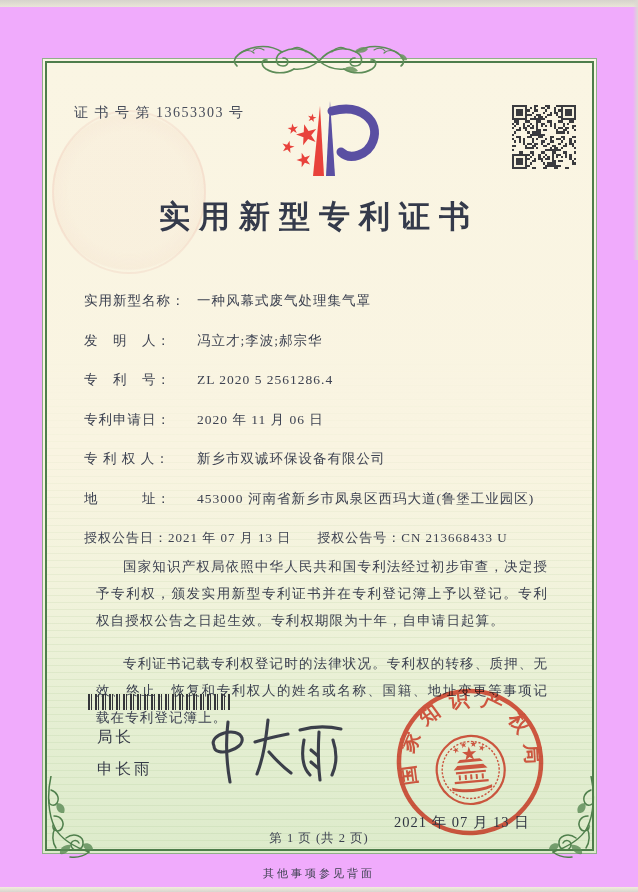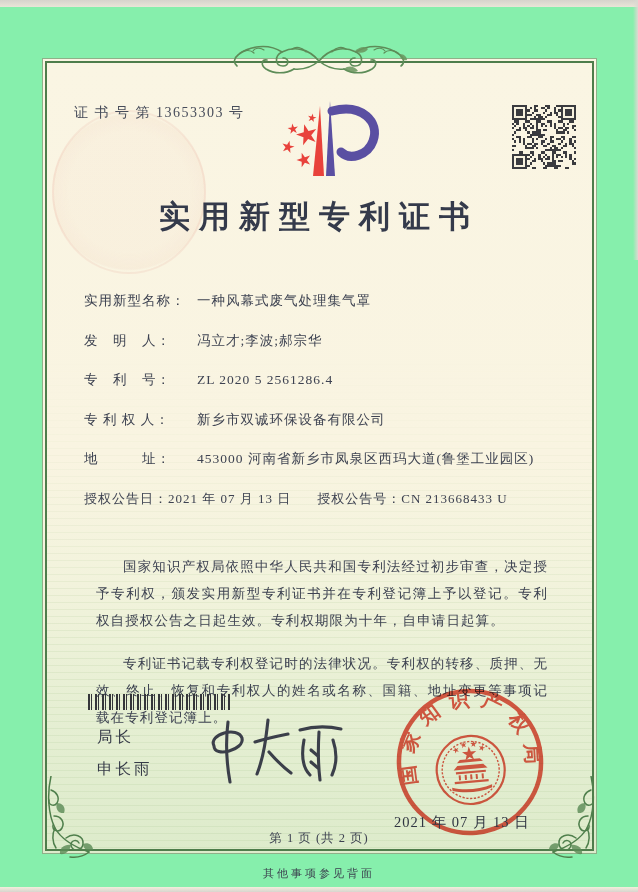--- a/index.html
+++ b/index.html
@@ -1,18 +1,18 @@
 <!DOCTYPE html>
 <html><head>
 <meta charset="utf-8">
 <style>
   html,body{margin:0;padding:0;background:#cfccc4;}
   .page{
     position:relative; width:638px; height:892px; margin:0 auto;
-    background:#86efac; overflow:hidden;
+    background:#f0abfc; overflow:hidden;
     font-family:"Liberation Serif","DejaVu Serif",serif;
   }
   
   .scan-top{position:absolute;left:0;top:0;width:100%;height:7px;background:linear-gradient(180deg,#d6d3cc,#e9e5d8);}
   .scan-bottom{position:absolute;left:0;bottom:0;width:100%;height:5px;background:linear-gradient(0deg,#d8d5ce,#f2eddc);}
   .scan-right{position:absolute;right:0;top:0;width:5px;height:260px;background:linear-gradient(270deg,#dcd9d2,rgba(240,236,224,0));}
 
   
   .frame{
     position:absolute; left:42px; top:58px; width:555px; height:796px;
@@ -474,20 +474,24 @@
     </div>
     <div class="field-row">
       <span class="field-label">发　明　人：</span>
       <span class="field-value">冯立才;李波;郝宗华</span>
     </div>
     <div class="field-row">
       <span class="field-label">专　利　号：</span>
       <span class="field-value">ZL 2020 5 2561286.4</span>
     </div>
     <div class="field-row">
+      <span class="field-label">专利申请日：</span>
+      <span class="field-value">2020 年 11 月 06 日</span>
+    </div>
+    <div class="field-row">
       <span class="field-label">专 利 权 人：</span>
       <span class="field-value">新乡市双诚环保设备有限公司</span>
     </div>
     <div class="field-row">
       <span class="field-label">地　　　址：</span>
       <span class="field-value">453000 河南省新乡市凤泉区西玛大道(鲁堡工业园区)</span>
     </div>
     <div class="grant-row">
       <span>授权公告日：</span><span>2021 年 07 月 13 日</span><span class="pair2">授权公告号：</span><span>CN 213668433 U</span>
     </div>

